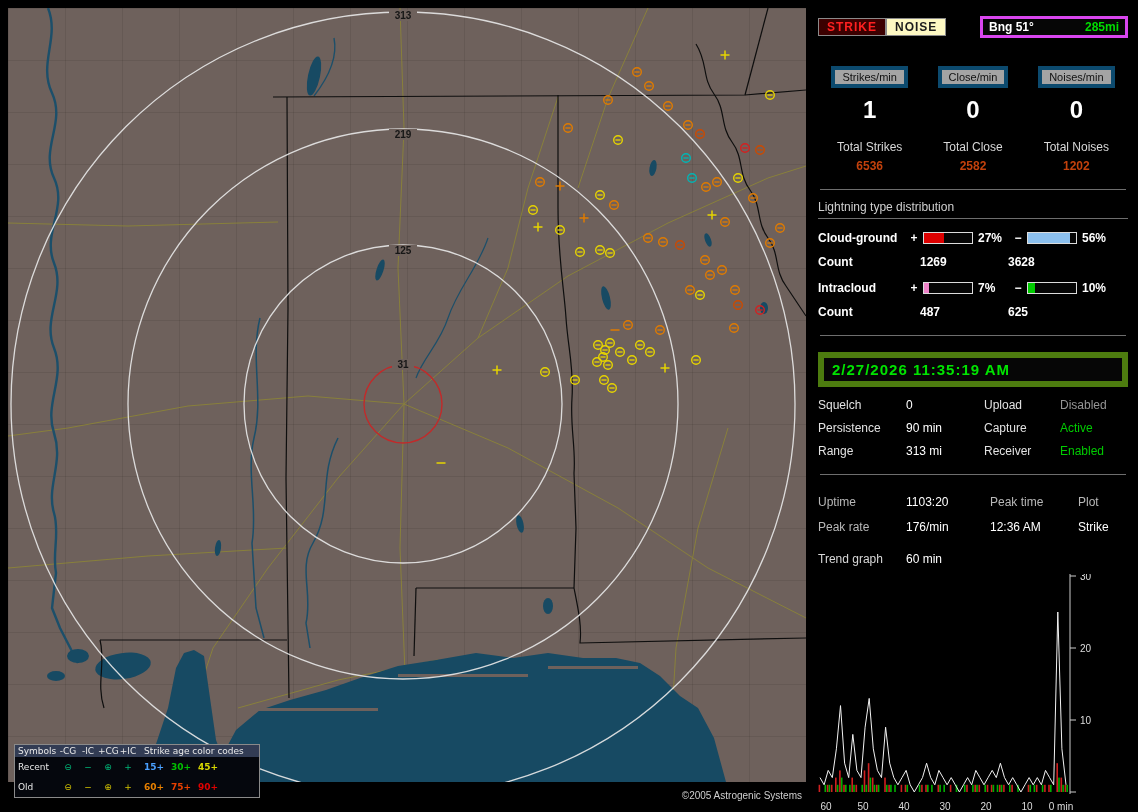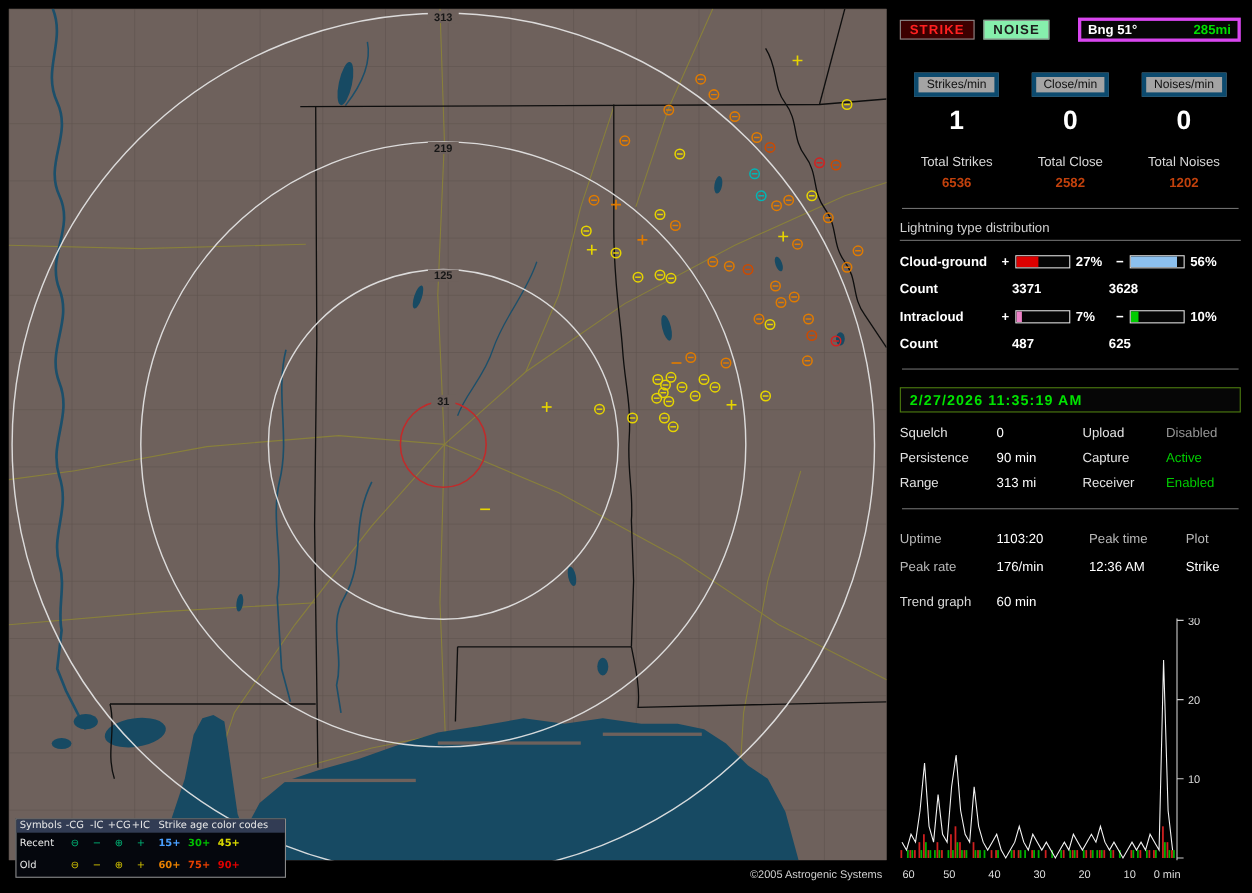--- a/index.html
+++ b/index.html
@@ -22,21 +22,21 @@
   .lg-agehead{flex:1;text-align:left;padding-left:6px;}
   .lg-ages{flex:1;display:flex;padding-left:6px;}
   .age{width:27px;font-weight:bold;}
 
   
   .panel{position:absolute;left:812px;top:8px;width:322px;height:796px;background:#000;
     color:#fff;font-size:12px;padding:8px 6px 0 6px;}
   .top-row{display:flex;align-items:center;}
   .chip-btn{font-size:12px;font-weight:bold;padding:1px 8px;border:1px solid #8a8a8a;letter-spacing:1px;cursor:pointer;}
   .strike-btn{background:#3c0000;color:#ff2020;}
-  .noise-btn{background:#86efac;color:#1c1c1c;margin-left:8px;}
+  .noise-btn{background:#fef9c3;color:#1c1c1c;margin-left:0;}
   .bearing-box{margin-left:auto;width:148px;border:3px solid #d946ef;background:#060606;
     display:flex;justify-content:space-between;padding:1px 6px;font-weight:bold;font-size:12px;}
   .bearing-dist{color:#00dd00;}
 
   .rates{display:grid;grid-template-columns:1fr 1fr 1fr;margin-top:28px;text-align:center;}
   .rate-chip{display:inline-block;background:#a4a4a4;color:#101010;font-size:11px;
     padding:1px 7px;border:4px solid #0c4a6e;}
   .big-num{font-size:24px;font-weight:bold;margin-top:8px;color:#fff;}
 
   .totals{display:grid;grid-template-columns:1fr 1fr 1fr;margin-top:16px;text-align:center;}
@@ -49,22 +49,22 @@
   .ltd-row{display:flex;align-items:center;margin-top:12px;}
   .ltd-label{width:90px;font-weight:bold;}
   .pm{width:12px;text-align:center;font-weight:bold;}
   .bar{width:50px;height:12px;border:1px solid #dcdcdc;background:#050505;margin:0 3px;overflow:hidden;}
   .fill{display:block;height:100%;width:0;}
   .pct{width:34px;font-weight:bold;margin-left:2px;}
   .ltd-count{display:flex;margin-top:10px;}
   .cnt1{margin-left:12px;width:88px;font-weight:bold;}
   .cnt2{font-weight:bold;}
 
-  .datetime{margin-top:16px;border:1px solid #4d7c0f;background:#060606;color:#00e400;
-    font-weight:bold;font-size:13px;padding:3px 8px;letter-spacing:1px;}
+  .datetime{margin-top:16px;border:6px solid #4d7c0f;background:#060606;color:#00e400;
+    font-weight:bold;font-size:15px;padding:3px 8px;letter-spacing:1px;}
 
   .settings{display:grid;grid-template-columns:88px 78px 76px auto;row-gap:9px;margin-top:11px;}
   .set-label{color:#e2e2e2;}
   .set-val{color:#fff;}
   .dim{color:#969696;}
   .green{color:#00cc00;}
 
   .stats2{display:grid;grid-template-columns:88px 84px 88px auto;row-gap:11px;margin-top:20px;}
   .st-label{color:#b8b8b8;}
   .st-val{color:#fff;}
@@ -390,21 +390,21 @@
         </span>
       <span class="pct">27%</span>
       <span class="pm">−</span>
       <span class="bar">
           <span class="fill" id="fill-neg-0" style="width: 86.8%; background: rgb(140, 192, 238);"></span>
         </span>
       <span class="pct">56%</span>
     </div>
     <div class="ltd-count">
       <span class="ltd-label">Count</span>
-      <span class="cnt1">3371</span>
+      <span class="cnt1">1269</span>
       <span class="cnt2">3628</span>
     </div>
 
     <div class="ltd-row">
       <span class="ltd-label">Intracloud</span>
       <span class="pm">+</span>
       <span class="bar">
           <span class="fill" id="fill-pos-1" style="width: 10.85%; background: rgb(238, 130, 200);"></span>
         </span>
       <span class="pct">7%</span>

